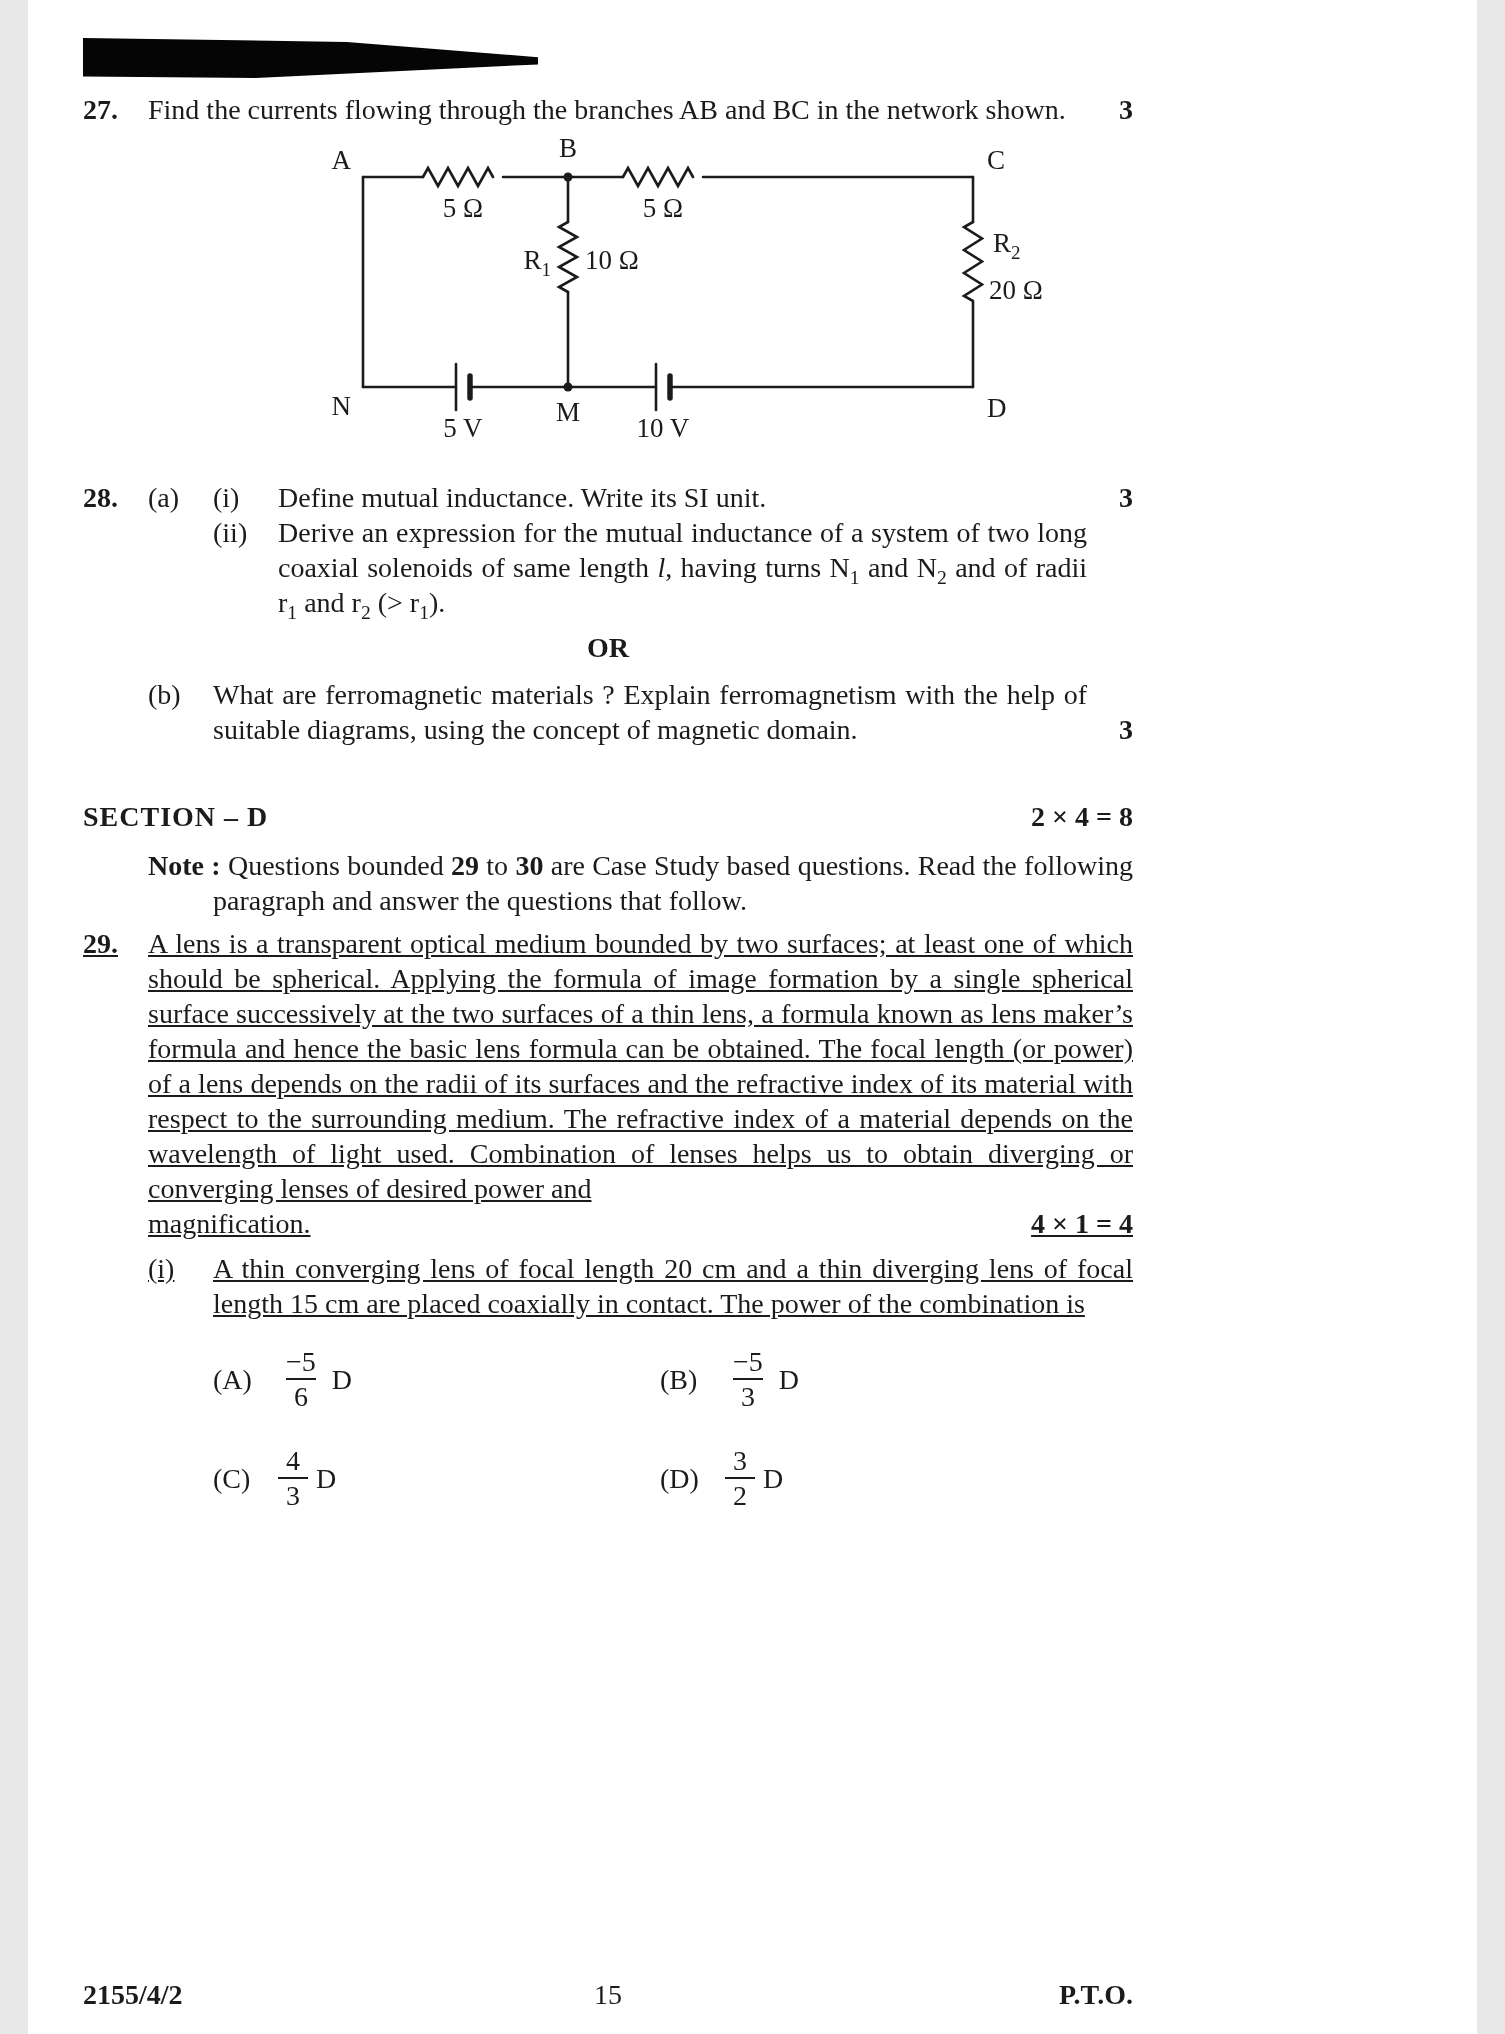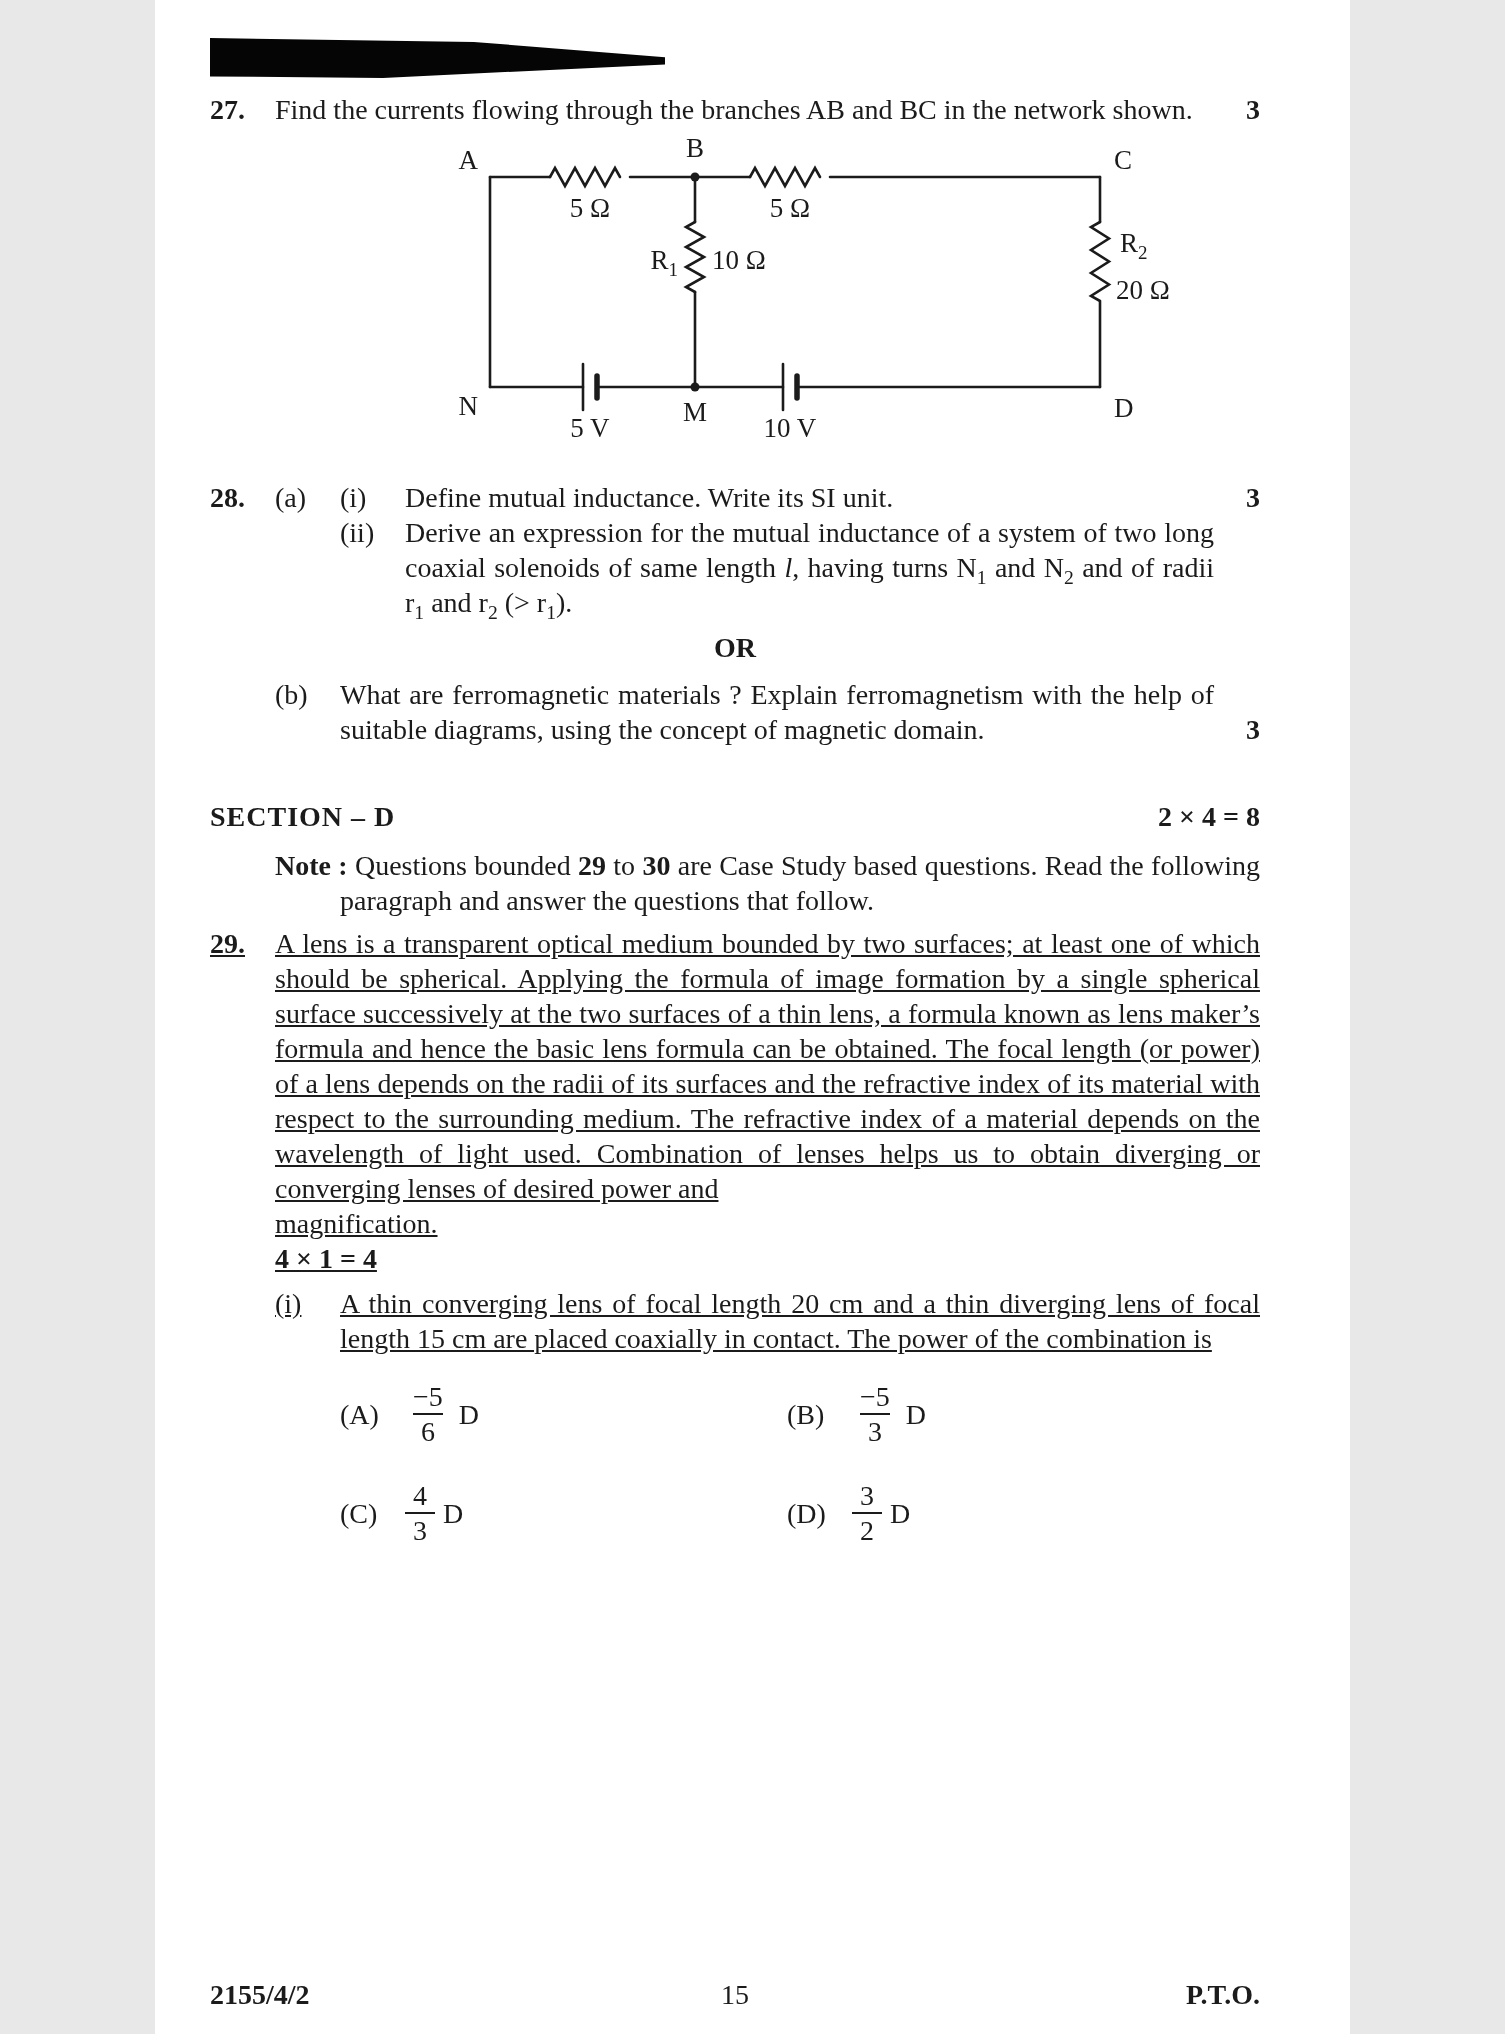--- a/index.html
+++ b/index.html
@@ -1,19 +1,19 @@
 <!DOCTYPE html>
 <html><head>
 <meta charset="utf-8">
 <style>
   * { box-sizing: border-box; }
   html, body { margin: 0; padding: 0; background: #e8e8e8; }
   .page {
     position: relative;
-    width: 1195px;
+    width: 1449px;
     height: 2034px;
     margin: 0 auto;
     background: #ffffff;
     font-family: "Liberation Serif", "DejaVu Serif", serif;
     font-size: 28px;
     line-height: 1.25;
     color: #1b1b1b;
     padding: 38px 0 0 55px;
   }
   .content { width: 1050px; }
@@ -38,21 +38,21 @@
 
   .or-line { text-align: center; font-weight: 700; margin: 10px 0 12px 0; }
 
   .section-row { position: relative; margin-top: 52px; }
   .section-title { font-weight: 700; letter-spacing: 1px; }
   .section-marks { position: absolute; right: 0; top: 0; font-weight: 700; }
 
   .note-para { margin-top: 14px; padding-left: 130px; text-indent: -65px; text-align: justify; }
 
   .q29-row { margin-top: 8px; text-decoration: underline; }
-  .last-line-row { display: flex; justify-content: space-between; flex-direction: column; }
+  .last-line-row { display: flex; justify-content: space-between; }
 
   .options { margin-left: 130px; margin-top: 26px; display: grid; grid-template-columns: 447px 447px; row-gap: 34px; }
   .option { display: flex; align-items: center; }
   .opt-label { width: 65px; flex: 0 0 65px; }
   .frac { display: inline-flex; flex-direction: column; align-items: center; line-height: 1.05; }
   .frac .num { padding: 0 8px 2px 8px; }
   .frac .den { border-top: 2.5px solid #1b1b1b; padding: 2px 8px 0 8px; }
   .opt-unit { margin-left: 8px; }
 
   .footer { position: absolute; top: 1938px; left: 55px; width: 1050px; display: flex; align-items: flex-end; }

